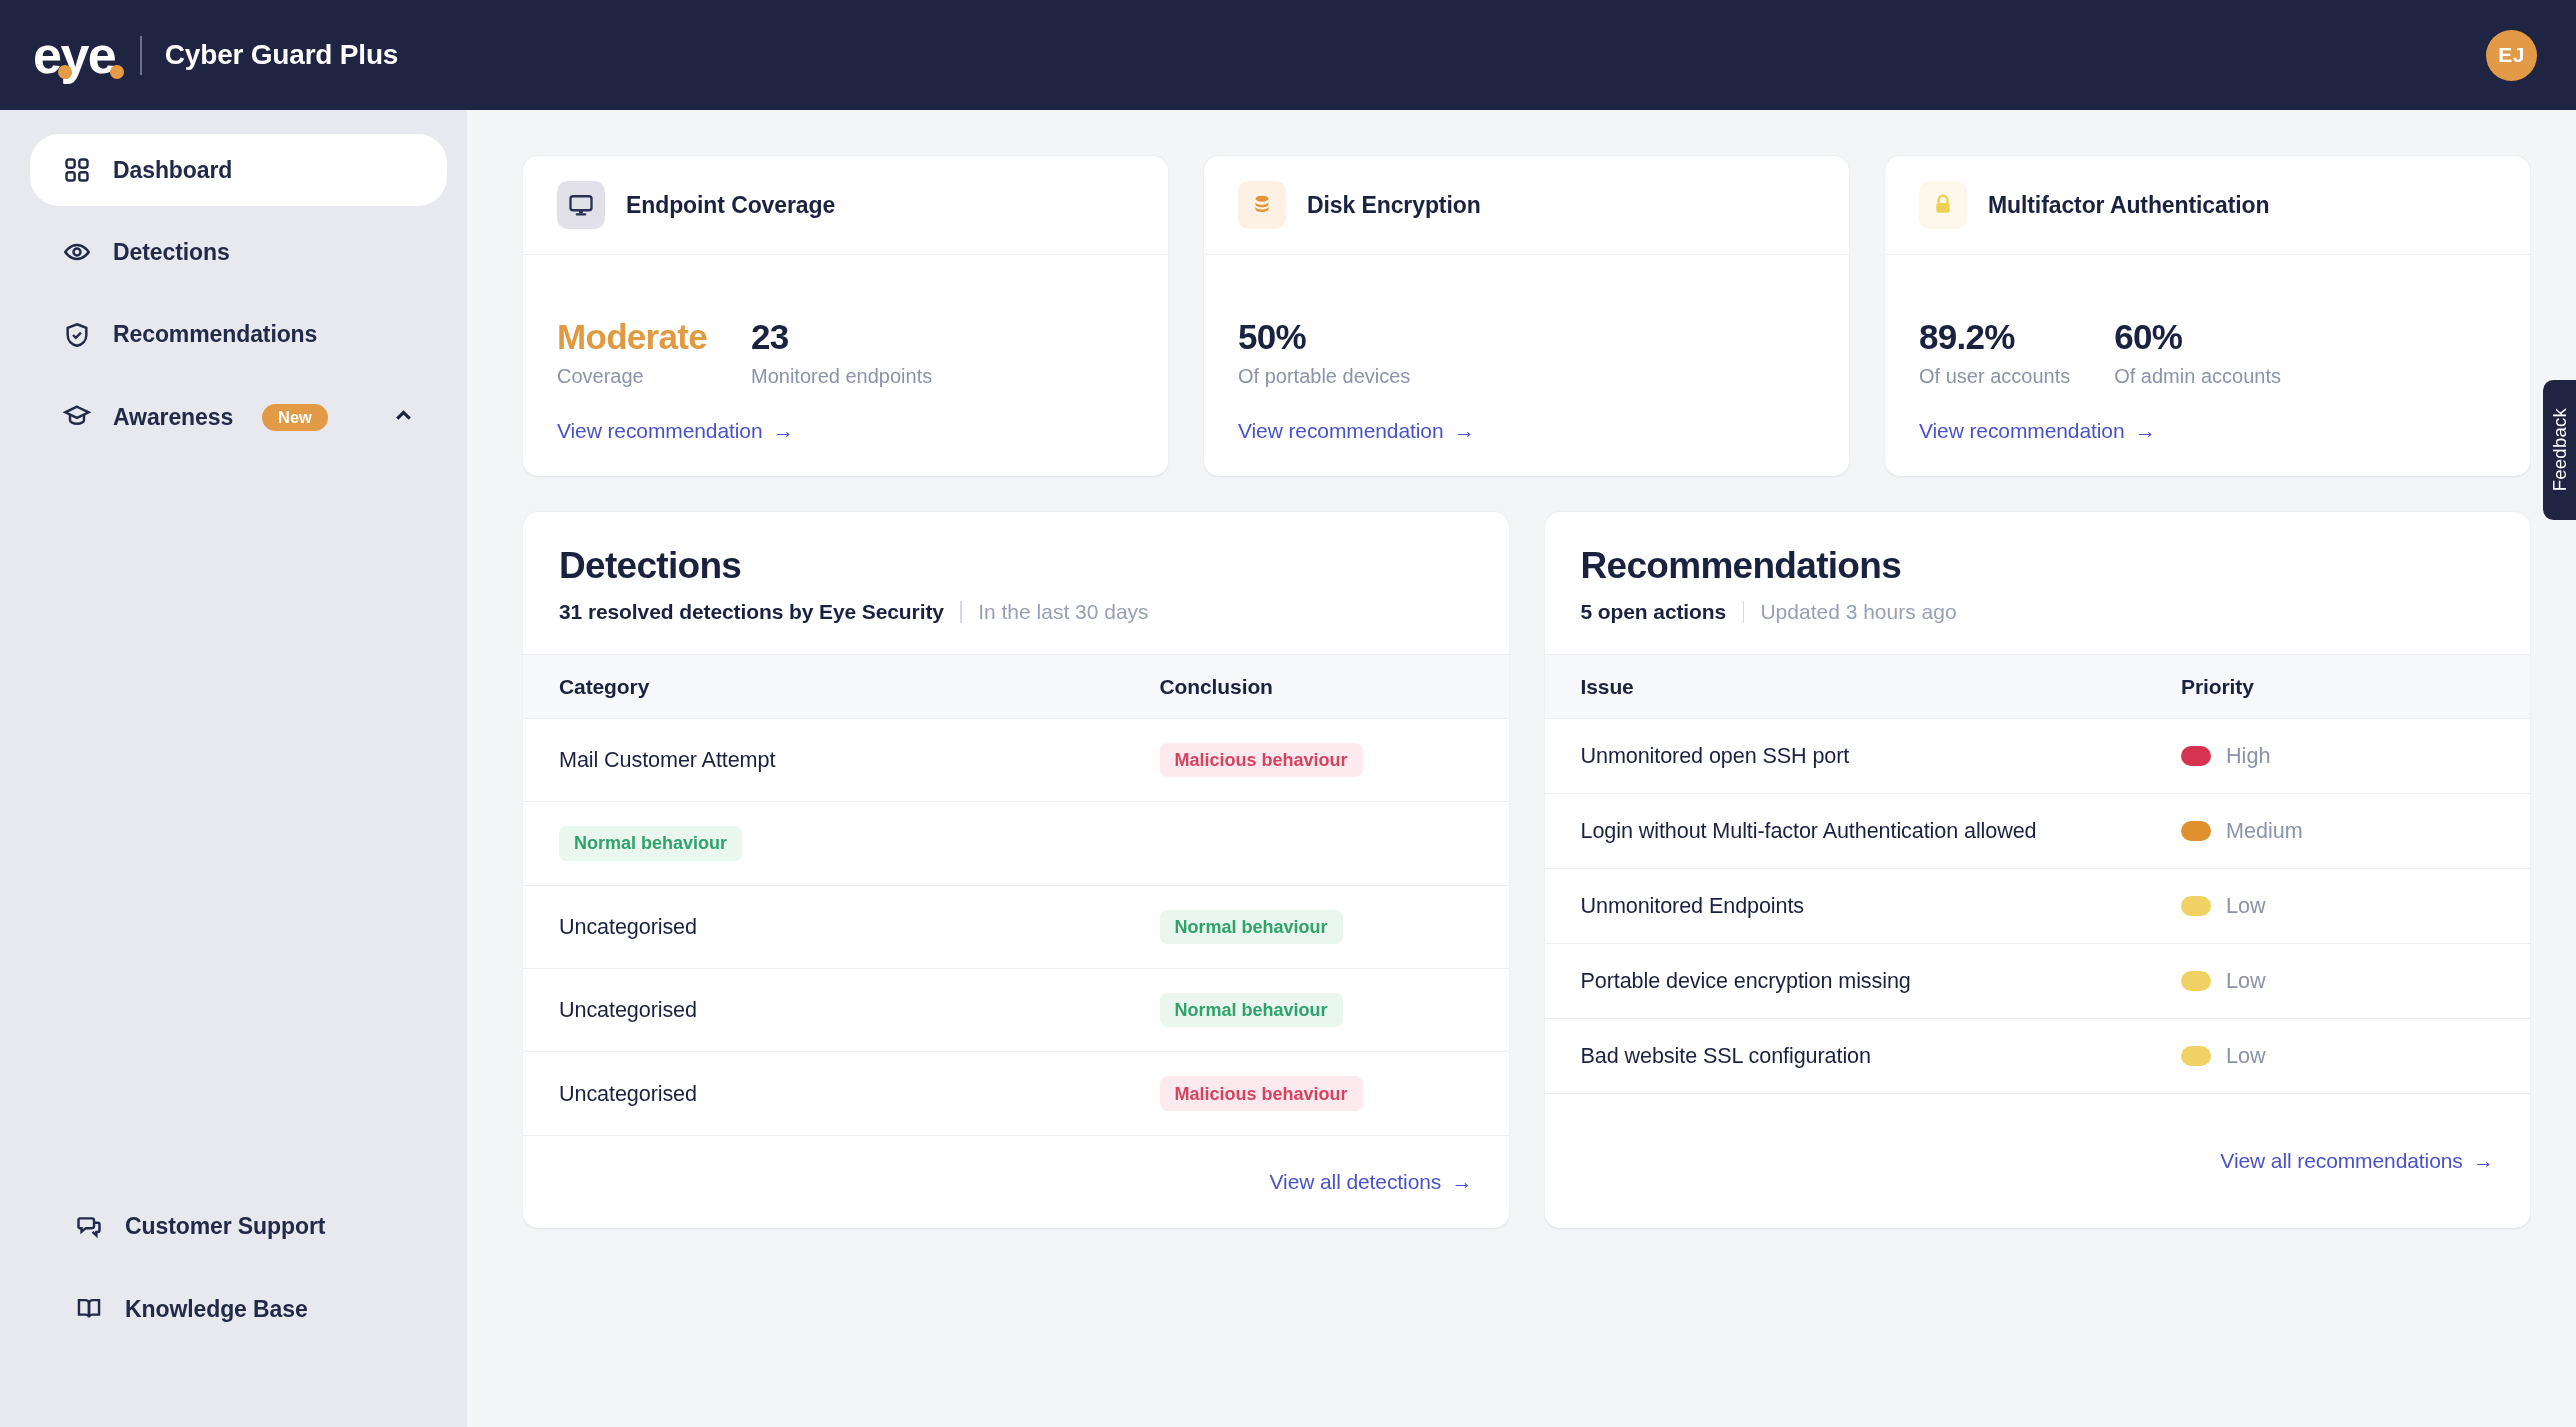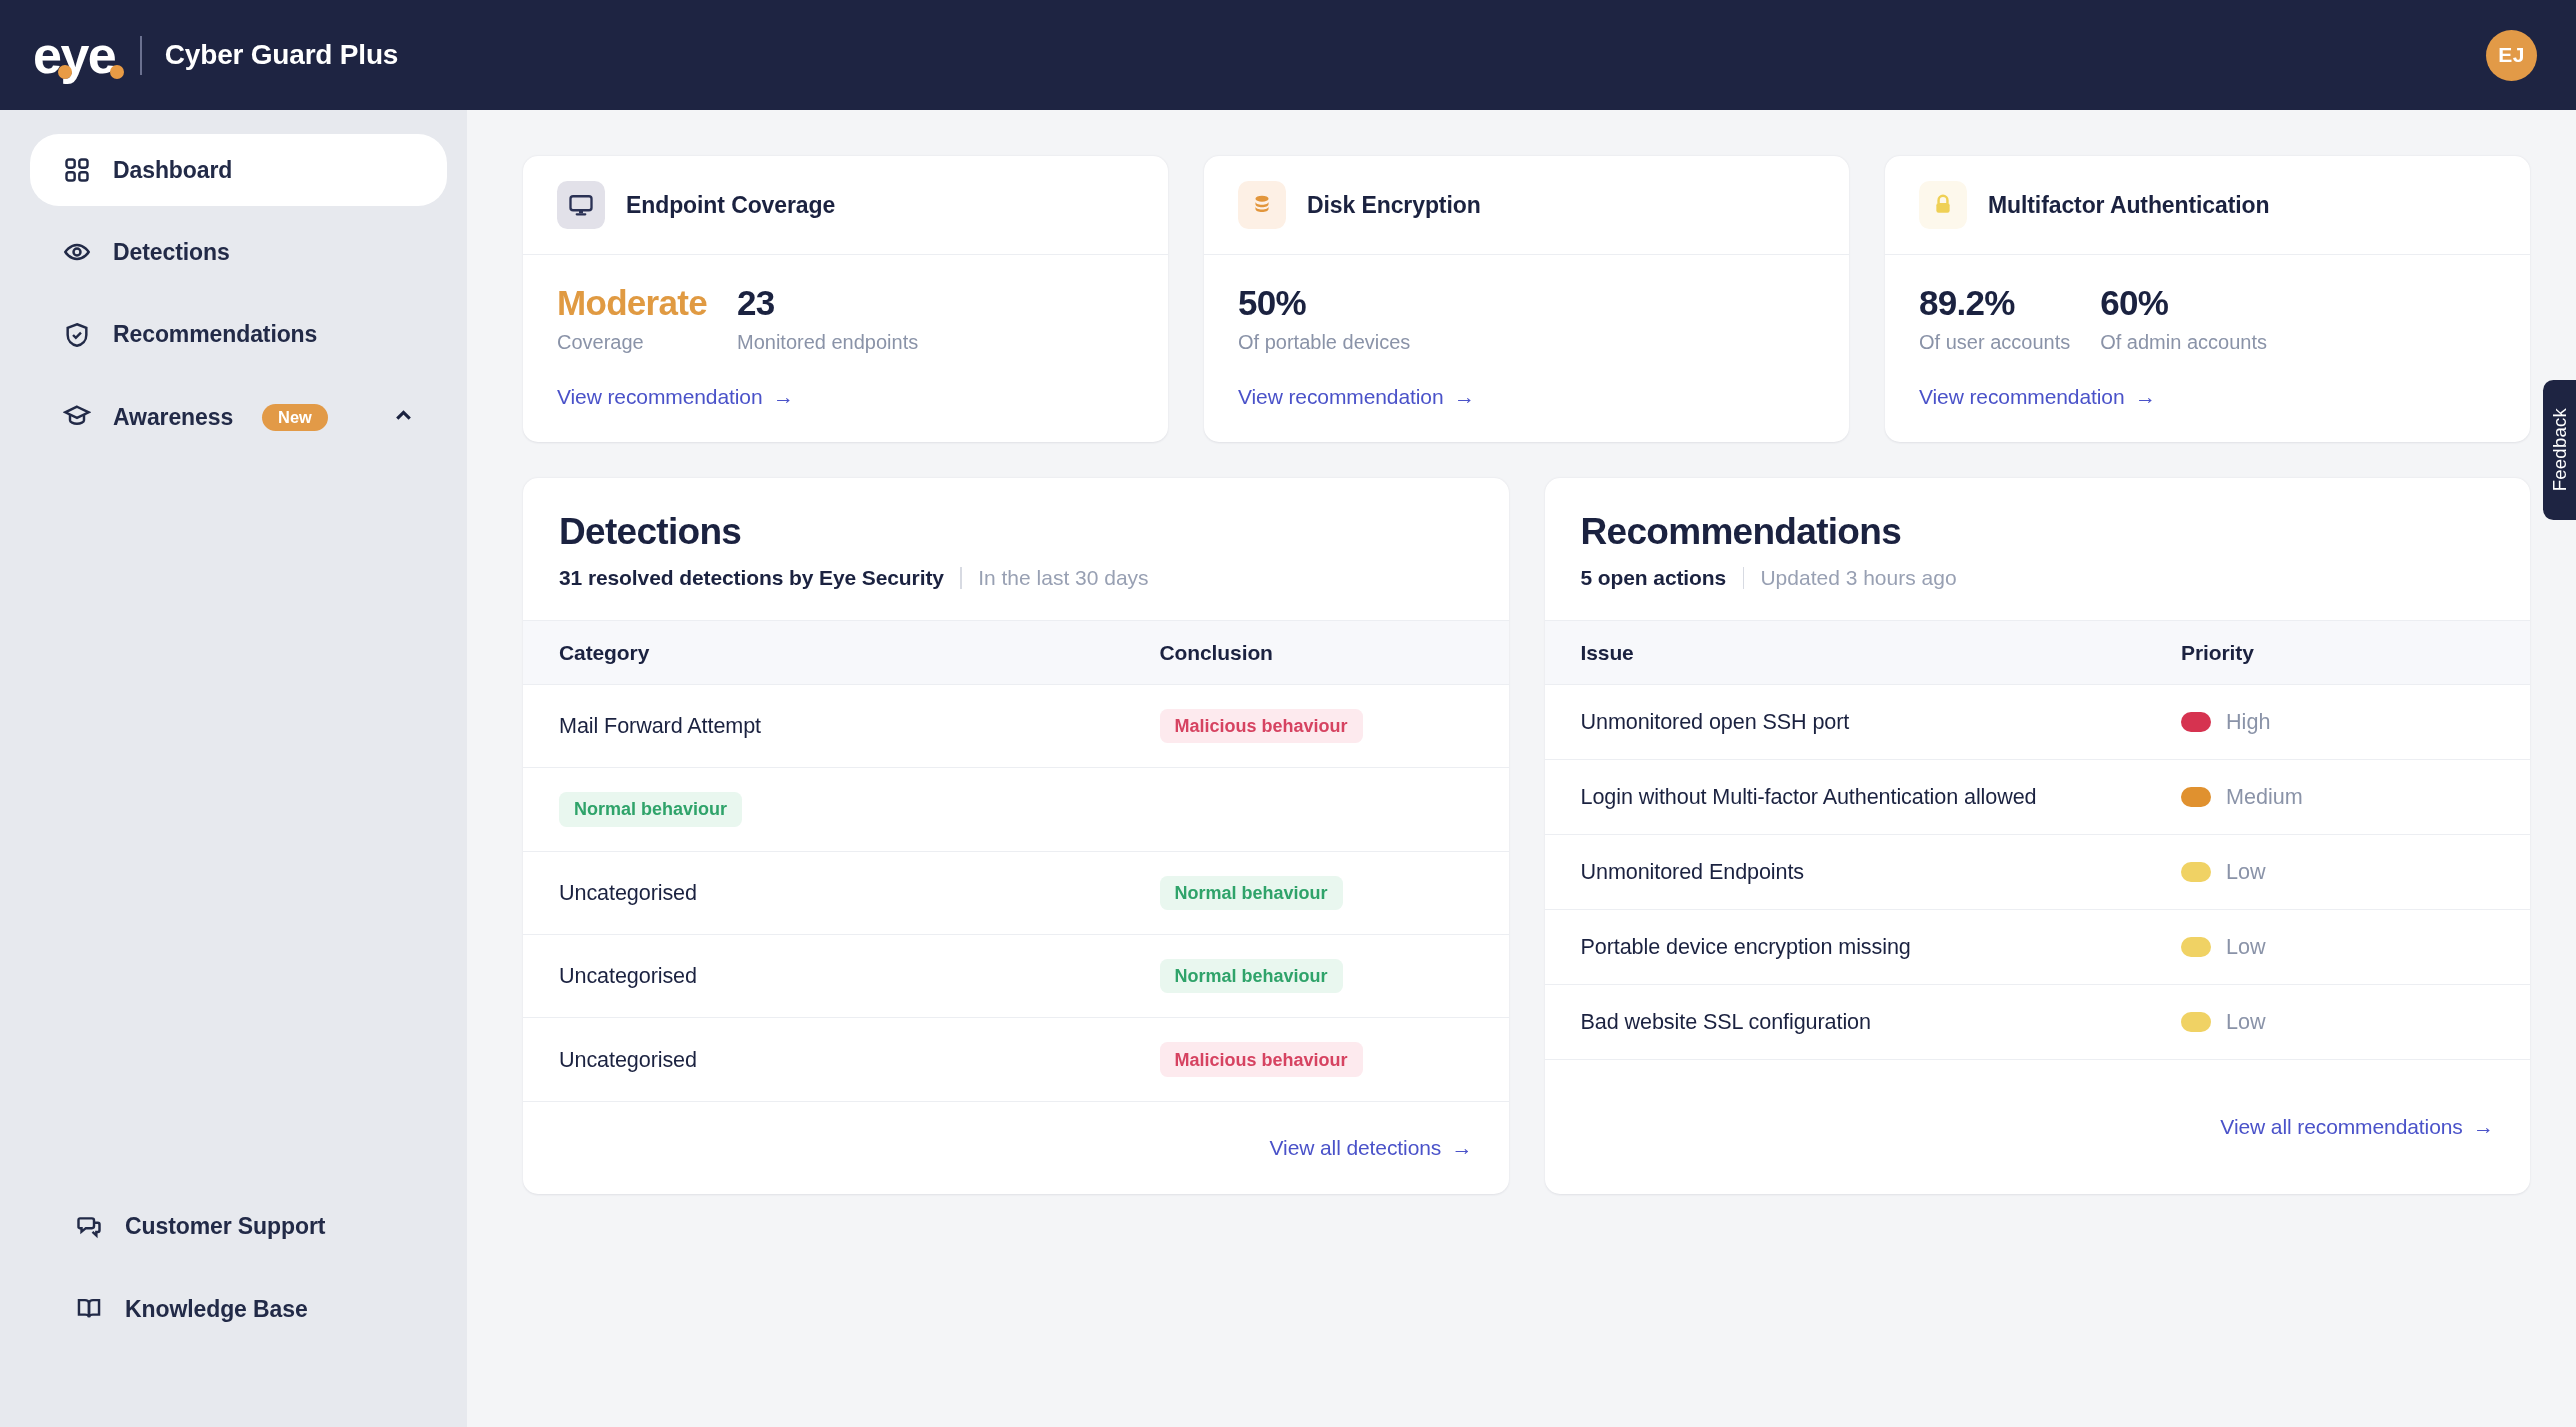--- a/index.html
+++ b/index.html
@@ -83,21 +83,21 @@
   .card-icon{
     width:48px;height:48px;border-radius:10.4px;
     display:flex;align-items:center;justify-content:center; flex:0 0 48px;
   }
   .card-icon.endpoint{ background:#e2e1e9; }
   .card-icon.disk{ background:#fdf0e5; }
   .card-icon.mfa{ background:#fdf8ec; }
   .card-icon svg{ width:28px;height:28px; }
   .card-title{ font-size:23px; font-weight:600; color:#1b2240; letter-spacing:-0.1px;}
   .card-body{ padding:30px 34px 33px 34px; }
-  .stats{ display:flex; gap:30px; }
+  .stats{ display:flex; gap:44px;margin-top:34px; }
   .stat-val{ font-size:35px; font-weight:800; color:#1b2240; line-height:1.05; letter-spacing:-0.7px;}
   .stat-val.moderate{ color:#e09a42; }
   .stat-lbl{ font-size:20px; color:#8a93a8; margin-top:9px; font-weight:400;}
   .card-link{
     display:inline-flex; align-items:center; gap:10.4px;
     margin-top:31px; font-size:21px; color:#4a52c9; font-weight:500;
     cursor:pointer; letter-spacing:-0.1px;
   }
 
   
@@ -349,21 +349,21 @@
           <span class="panel-sub-div"></span>
           <span class="panel-sub-muted">In the last 30 days</span>
         </div>
       </div>
       <div class="thead">
         <span class="th col1">Category</span>
         <span class="th col2">Conclusion</span>
       </div>
 
       <div class="row">
-        <span class="cell1">Mail Forward Attempt</span>
+        <span class="cell1">Mail Customer Attempt</span>
         <span class="cell2">
           <span class="pill malicious">Malicious behaviour</span>
         </span>
       </div>
       <div class="row">
         <span class="cell2">
           <span class="pill normal">Normal behaviour</span>
         </span>
       </div>
       <div class="row">

